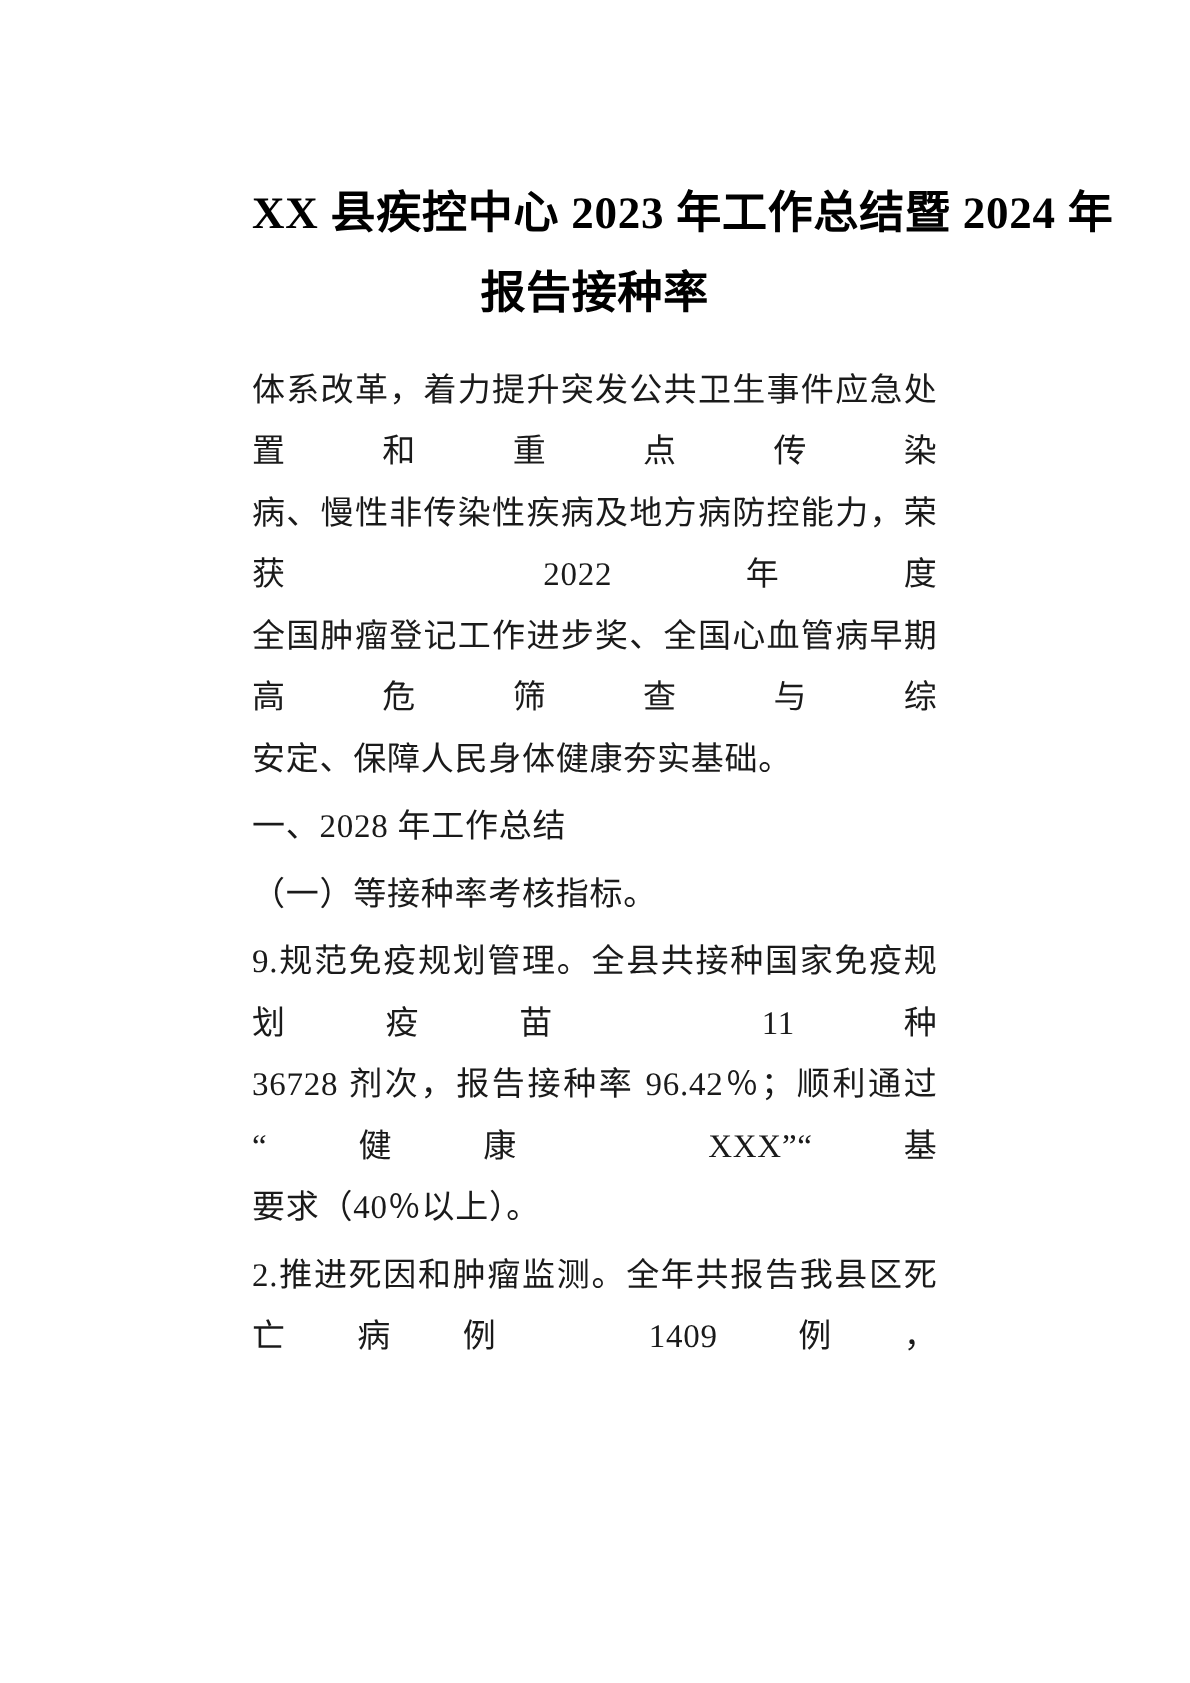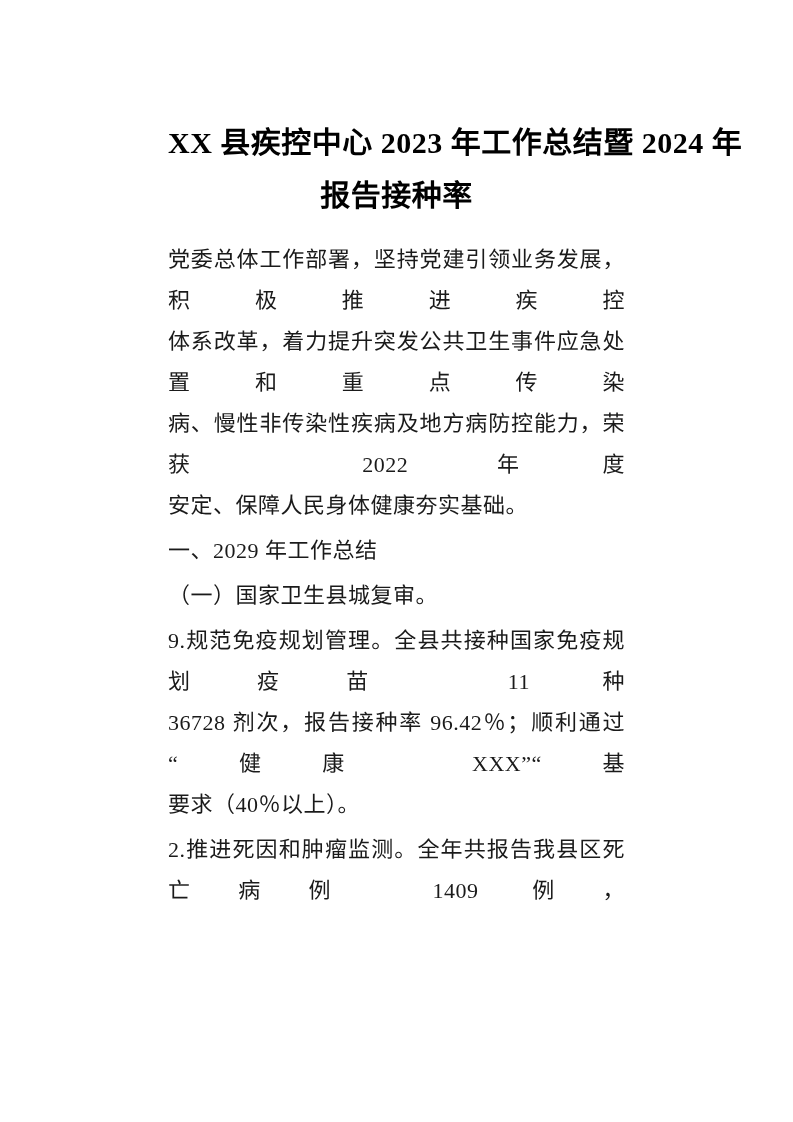--- a/index.html
+++ b/index.html
@@ -50,30 +50,30 @@
 </head>
 <body>
 
 <div class="page">
   <div class="doc-title" id="doc-title">
       <div class="title-line">XX 县疾控中心 2023 年工作总结暨 2024 年</div>
       <div class="title-line">报告接种率</div>
     </div>
   <div class="doc-body" id="doc-body">
       <div class="para">
-        <div class="line">党委总体工作部署，坚持党建引领业务发展，积极推进疾控</div>
         <div class="line">体系改革，着力提升突发公共卫生事件应急处置和重点传染</div>
         <div class="line">病、慢性非传染性疾病及地方病防控能力，荣获 2022 年度</div>
+        <div class="line">全国肿瘤登记工作进步奖、全国心血管病早期高危筛查与综</div>
         <div class="line last">安定、保障人民身体健康夯实基础。</div>
       </div>
       <div class="para">
-        <div class="line last">一、2029 年工作总结</div>
+        <div class="line last">一、2028 年工作总结</div>
       </div>
       <div class="para">
-        <div class="line last">（一）国家卫生县城复审。</div>
+        <div class="line last">（一）等接种率考核指标。</div>
       </div>
       <div class="para">
         <div class="line">9.规范免疫规划管理。全县共接种国家免疫规划疫苗 11 种</div>
         <div class="line">36728 剂次，报告接种率 96.42％；顺利通过“健康 XXX”“基</div>
         <div class="line last">要求（40％以上）。</div>
       </div>
       <div class="para">
         <div class="line">2.推进死因和肿瘤监测。全年共报告我县区死亡病例 1409 例，</div>
       </div>
     </div>

